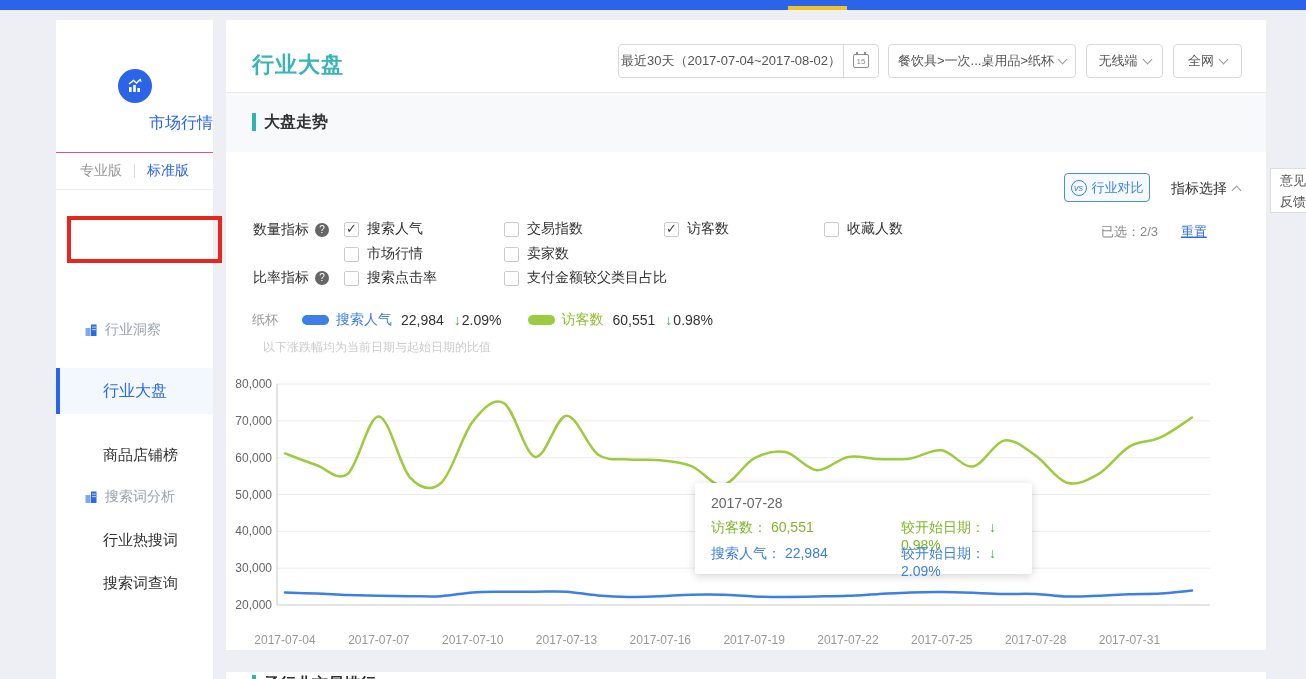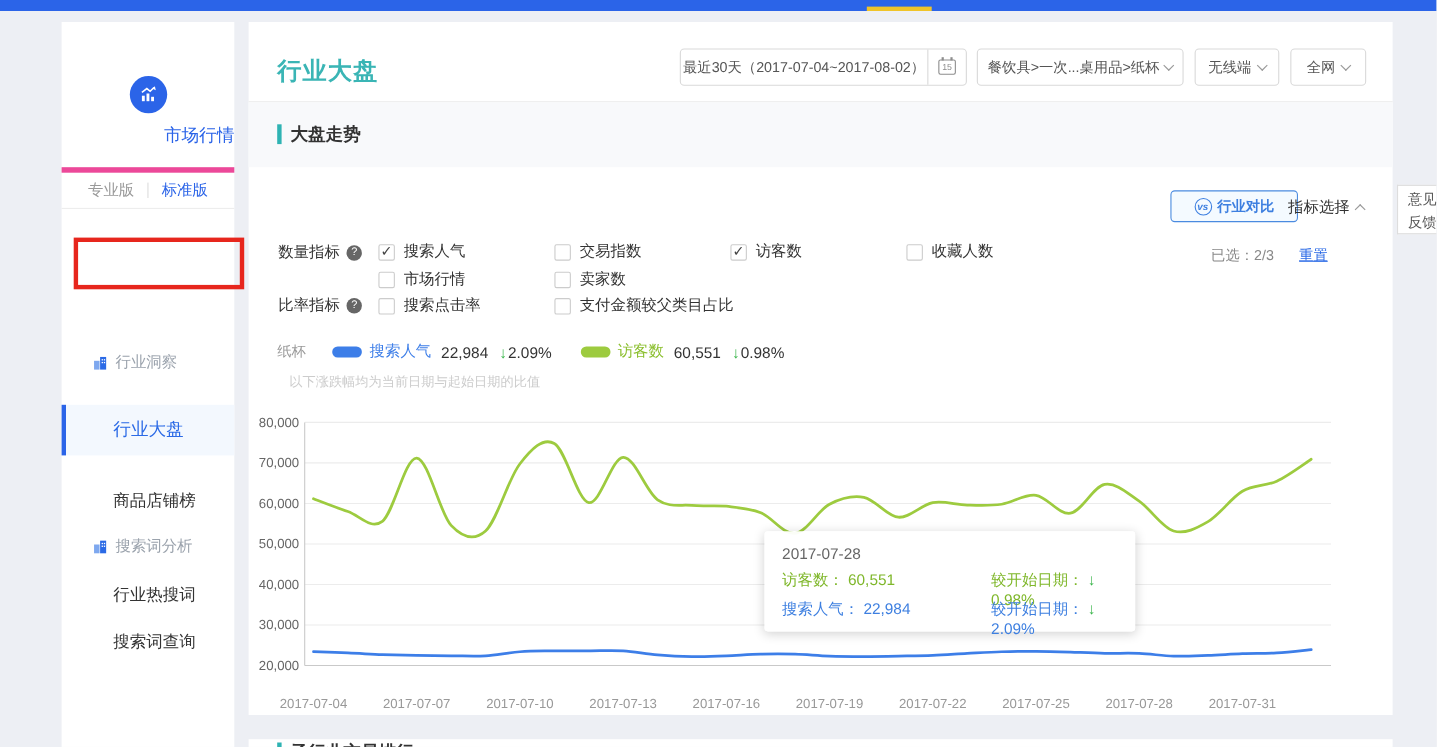--- a/index.html
+++ b/index.html
@@ -10,21 +10,21 @@
   
   .topbar { position:absolute; left:0; top:0; width:1306px; height:10px; background:#2b64e8; }
   .topbar-active { position:absolute; left:788px; top:6px; width:59px; height:4px; background:#f0c429; }
 
   
   .sidebar { position:absolute; left:56px; top:20px; width:157px; height:659px; background:#fff; }
   .brand { text-align:right; padding-top:21px;margin-top:28px; }
   .brand-circle { width:34px; height:34px; border-radius:50%; background:#2b64e8; margin:0 auto;
     display:flex; align-items:center; justify-content:center; }
   .brand-name { color:#2b64e8; font-size:16px; margin-top:10px; }
-  .side-tabs { margin-top:18px; border-top:5px solid #ec4899; border-bottom:1px solid #ededed;
+  .side-tabs { margin-top:18px; border-top:1px solid #ec4899; border-bottom:1px solid #ededed;
     height:38px; display:flex; align-items:center; justify-content:center; }
   .side-tab { font-size:14px; color:#999; padding:0 12px; cursor:pointer; }
   .side-tab.active { color:#2b64e8; }
   .side-tab-sep { width:1px; height:14px; background:#ddd; }
   .menu { position:relative; }
   .menu-section { display:flex; align-items:center; gap:7px; padding-left:28px;
     color:#9aa2ac; font-size:14px; position:absolute; }
   .menu-item { position:absolute; left:0; width:100%; padding-left:47px; font-size:15px; color:#333; cursor:pointer; }
   .menu-item.active { background:#f3f8fe; border-left:4px solid #2b64e8; padding-left:43px;
     color:#2b6ae6; font-size:16px; height:46px; line-height:46px; }
@@ -59,23 +59,23 @@
   .chev-down { width:7px; height:7px; border-right:1px solid #999; border-bottom:1px solid #999;
     transform:rotate(45deg); margin-top:-4px; }
   .chev-up { display:inline-block; width:7px; height:7px; border-right:1px solid #999;
     border-bottom:1px solid #999; transform:rotate(-135deg); margin-left:6px; vertical-align:-1px; }
 
   .header-divider { position:absolute; left:0; top:72px; width:100%; height:1px; background:#ebebeb; }
   .section-band { position:absolute; left:0; top:73px; width:100%; height:59px; background:#f8f9fb; }
   .accent-bar { position:absolute; left:26px; top:20px; width:4px; height:18px; background:#2fb3b3; }
   .section-title { position:absolute; left:38px; top:19px; font-size:16px; font-weight:bold; color:#333; }
 
-  .compare-btn { position:absolute; left:838px; top:153px; width:116px; height:29px;
+  .compare-btn { position:absolute; left:838px; top:153px; width:86px; height:29px;
     border:1px solid #4b8be0; border-radius:4px; background:#f4faff; color:#3d7fe0; font-size:13px;
-    display:flex; align-items:center; justify-content:center; gap:5px; cursor:pointer;font-weight:bold; }
+    display:flex; align-items:center; justify-content:center; gap:5px; cursor:pointer; }
   .vs-circle { width:16px; height:16px; border:1px solid #3d7fe0; border-radius:50%;
     font-size:9px; line-height:14px; text-align:center; font-style:italic; }
   .indicator-select { position:absolute; left:945px; top:160px; font-size:14px; color:#333; cursor:pointer; }
 
   .filter-label { position:absolute; left:27px; font-size:14px; color:#333;
     display:flex; align-items:center; gap:6px; }
   .help-icon { width:14px; height:14px; border-radius:50%; background:#666; color:#fff;
     font-size:10px; line-height:14px; text-align:center; display:inline-block; }
   .cb-item { position:absolute; display:flex; align-items:center; gap:8px; font-size:14px;
     color:#333; cursor:pointer; }

